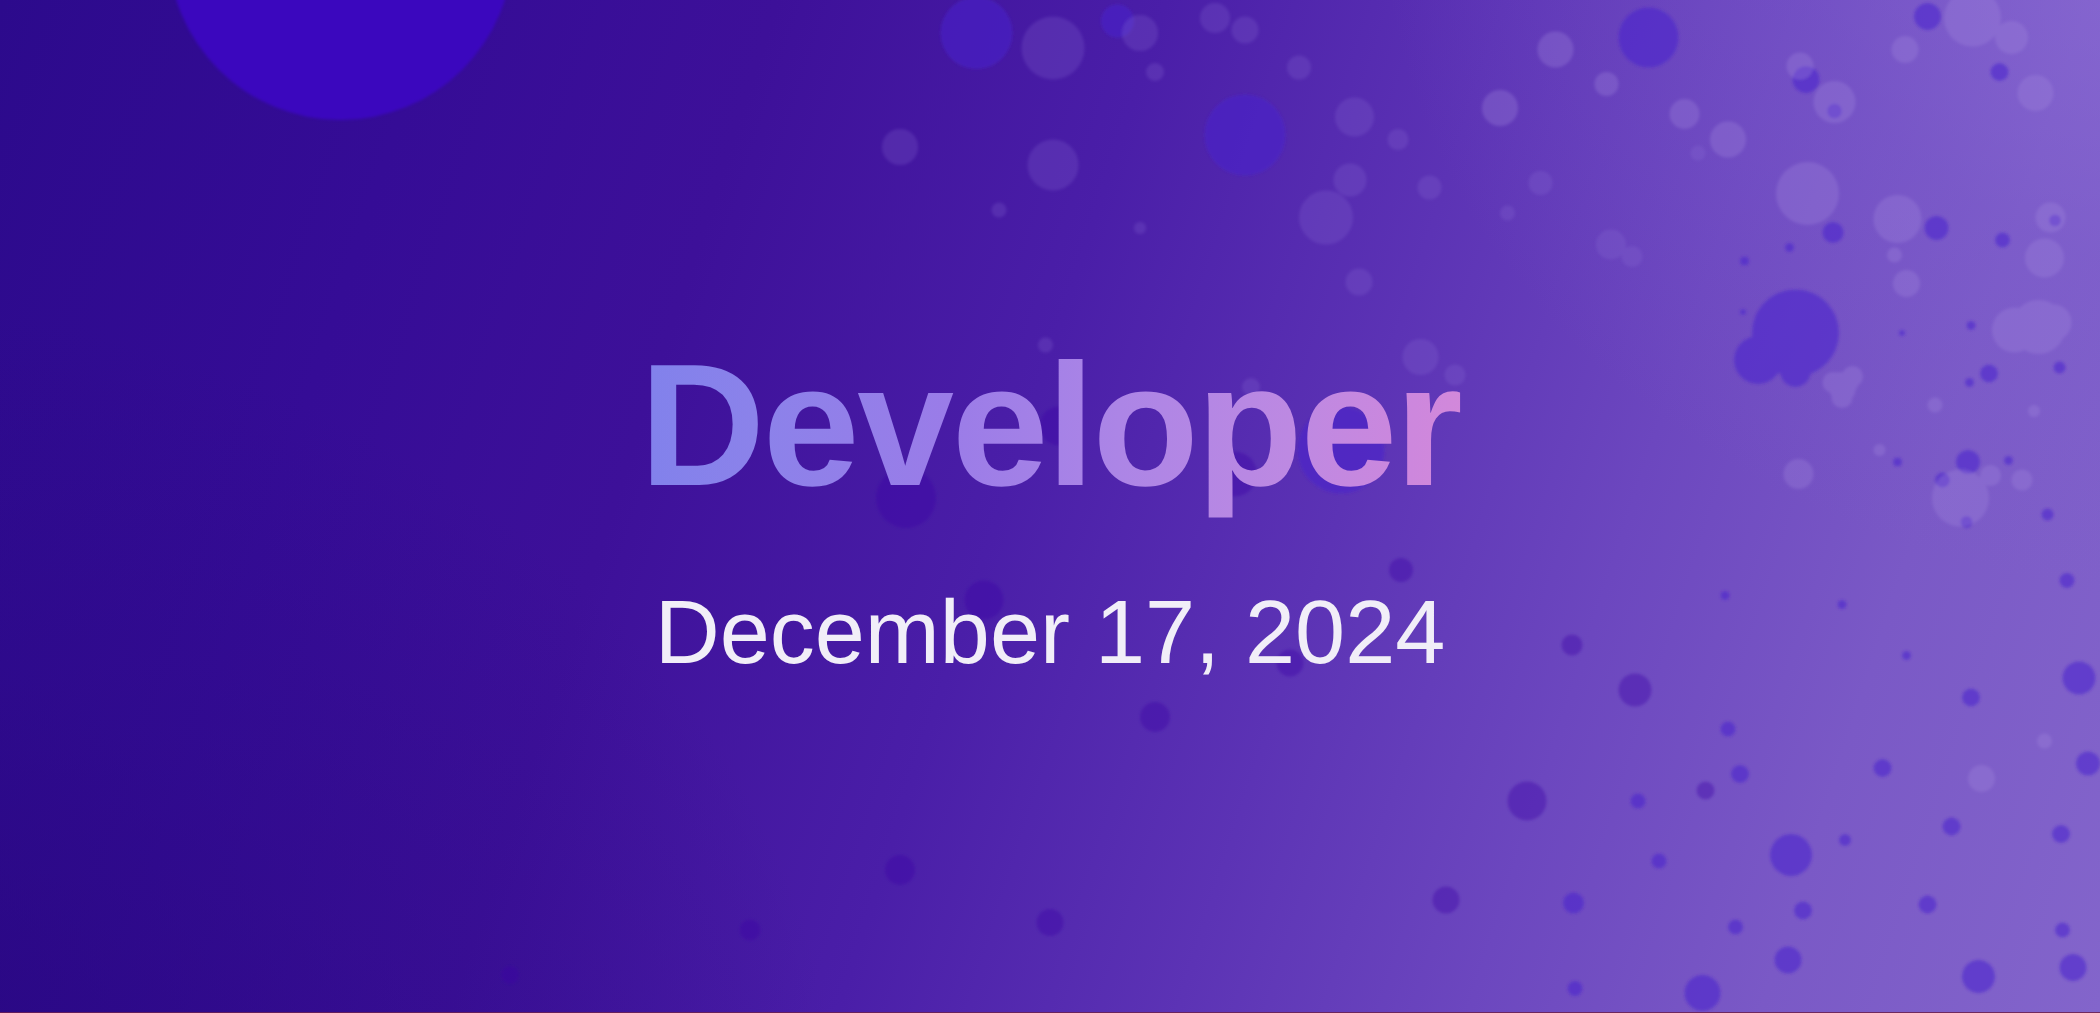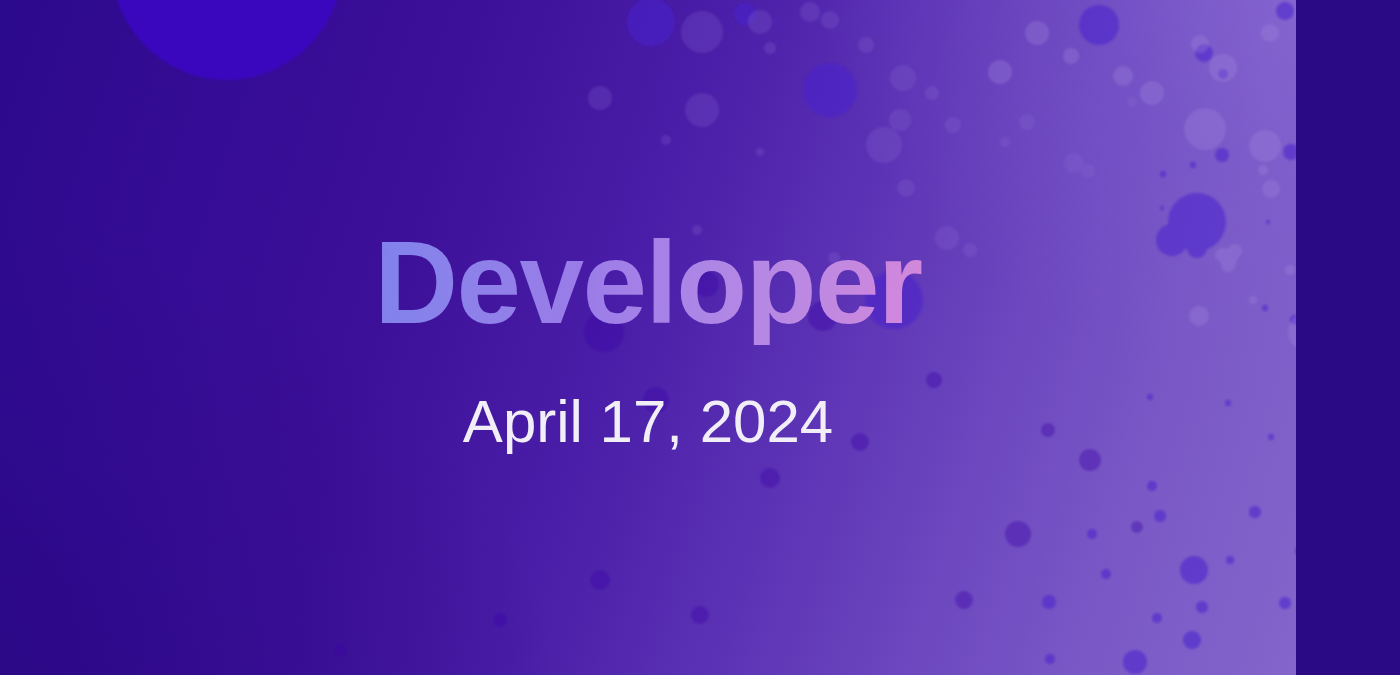--- a/index.html
+++ b/index.html
@@ -3,21 +3,21 @@
 <meta charset="utf-8">
 <title>Developer Weekly Update</title>
 <style>
   html, body {
     margin: 0;
     padding: 0;
     background: #2b0a86;
   }
   #slide {
     position: relative;
-    width: 1296px;
+    width: 1400px;
     height: 675px;
     overflow: hidden;
     font-family: "Liberation Sans", "DejaVu Sans", sans-serif;
     background: #c2410c;
   }
 
   
   .bg-base {
     position: absolute;
     inset: 0;
@@ -292,16 +292,16 @@
           <circle cx="340" cy="650" r="6"></circle>
         </g>
       </g>
     </svg>
   </div>
 
   <div class="content">
     <h1 class="title">
       <span class="line">Developer</span>
     </h1>
-    <div class="subtitle">April 17, 2024</div>
+    <div class="subtitle">December 17, 2024</div>
   </div>
 
 </div>
 
 </body></html>

